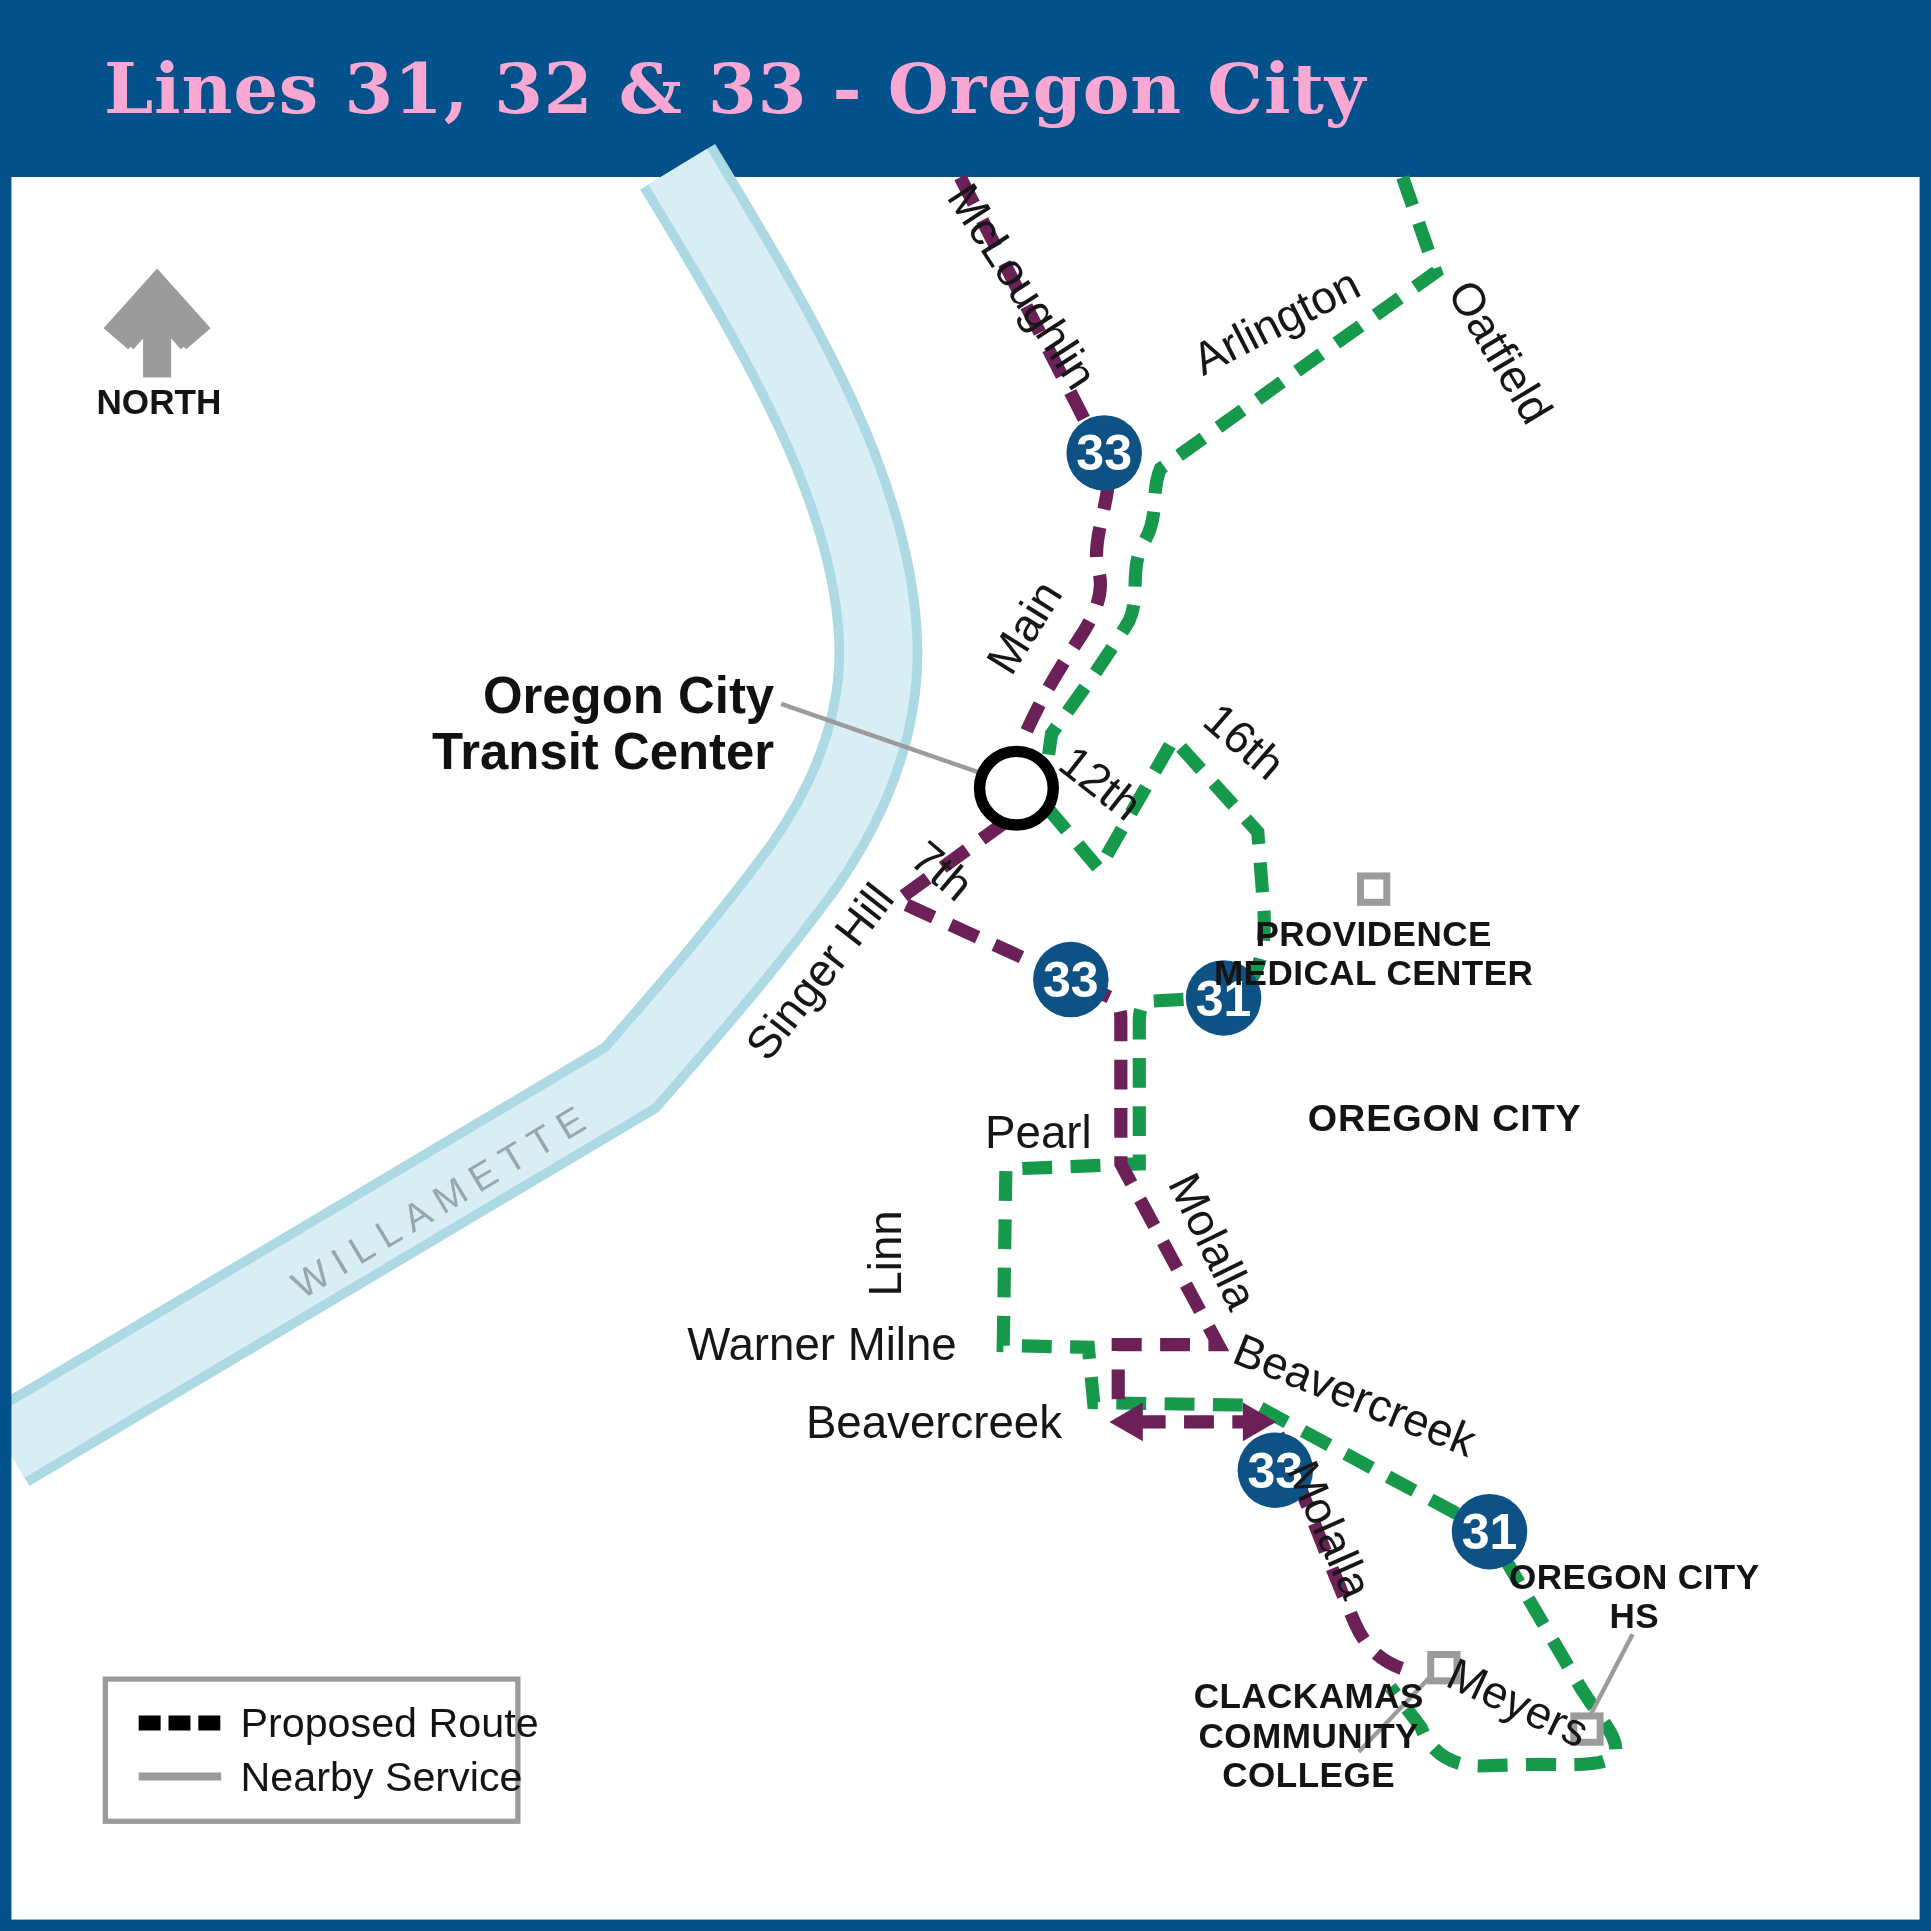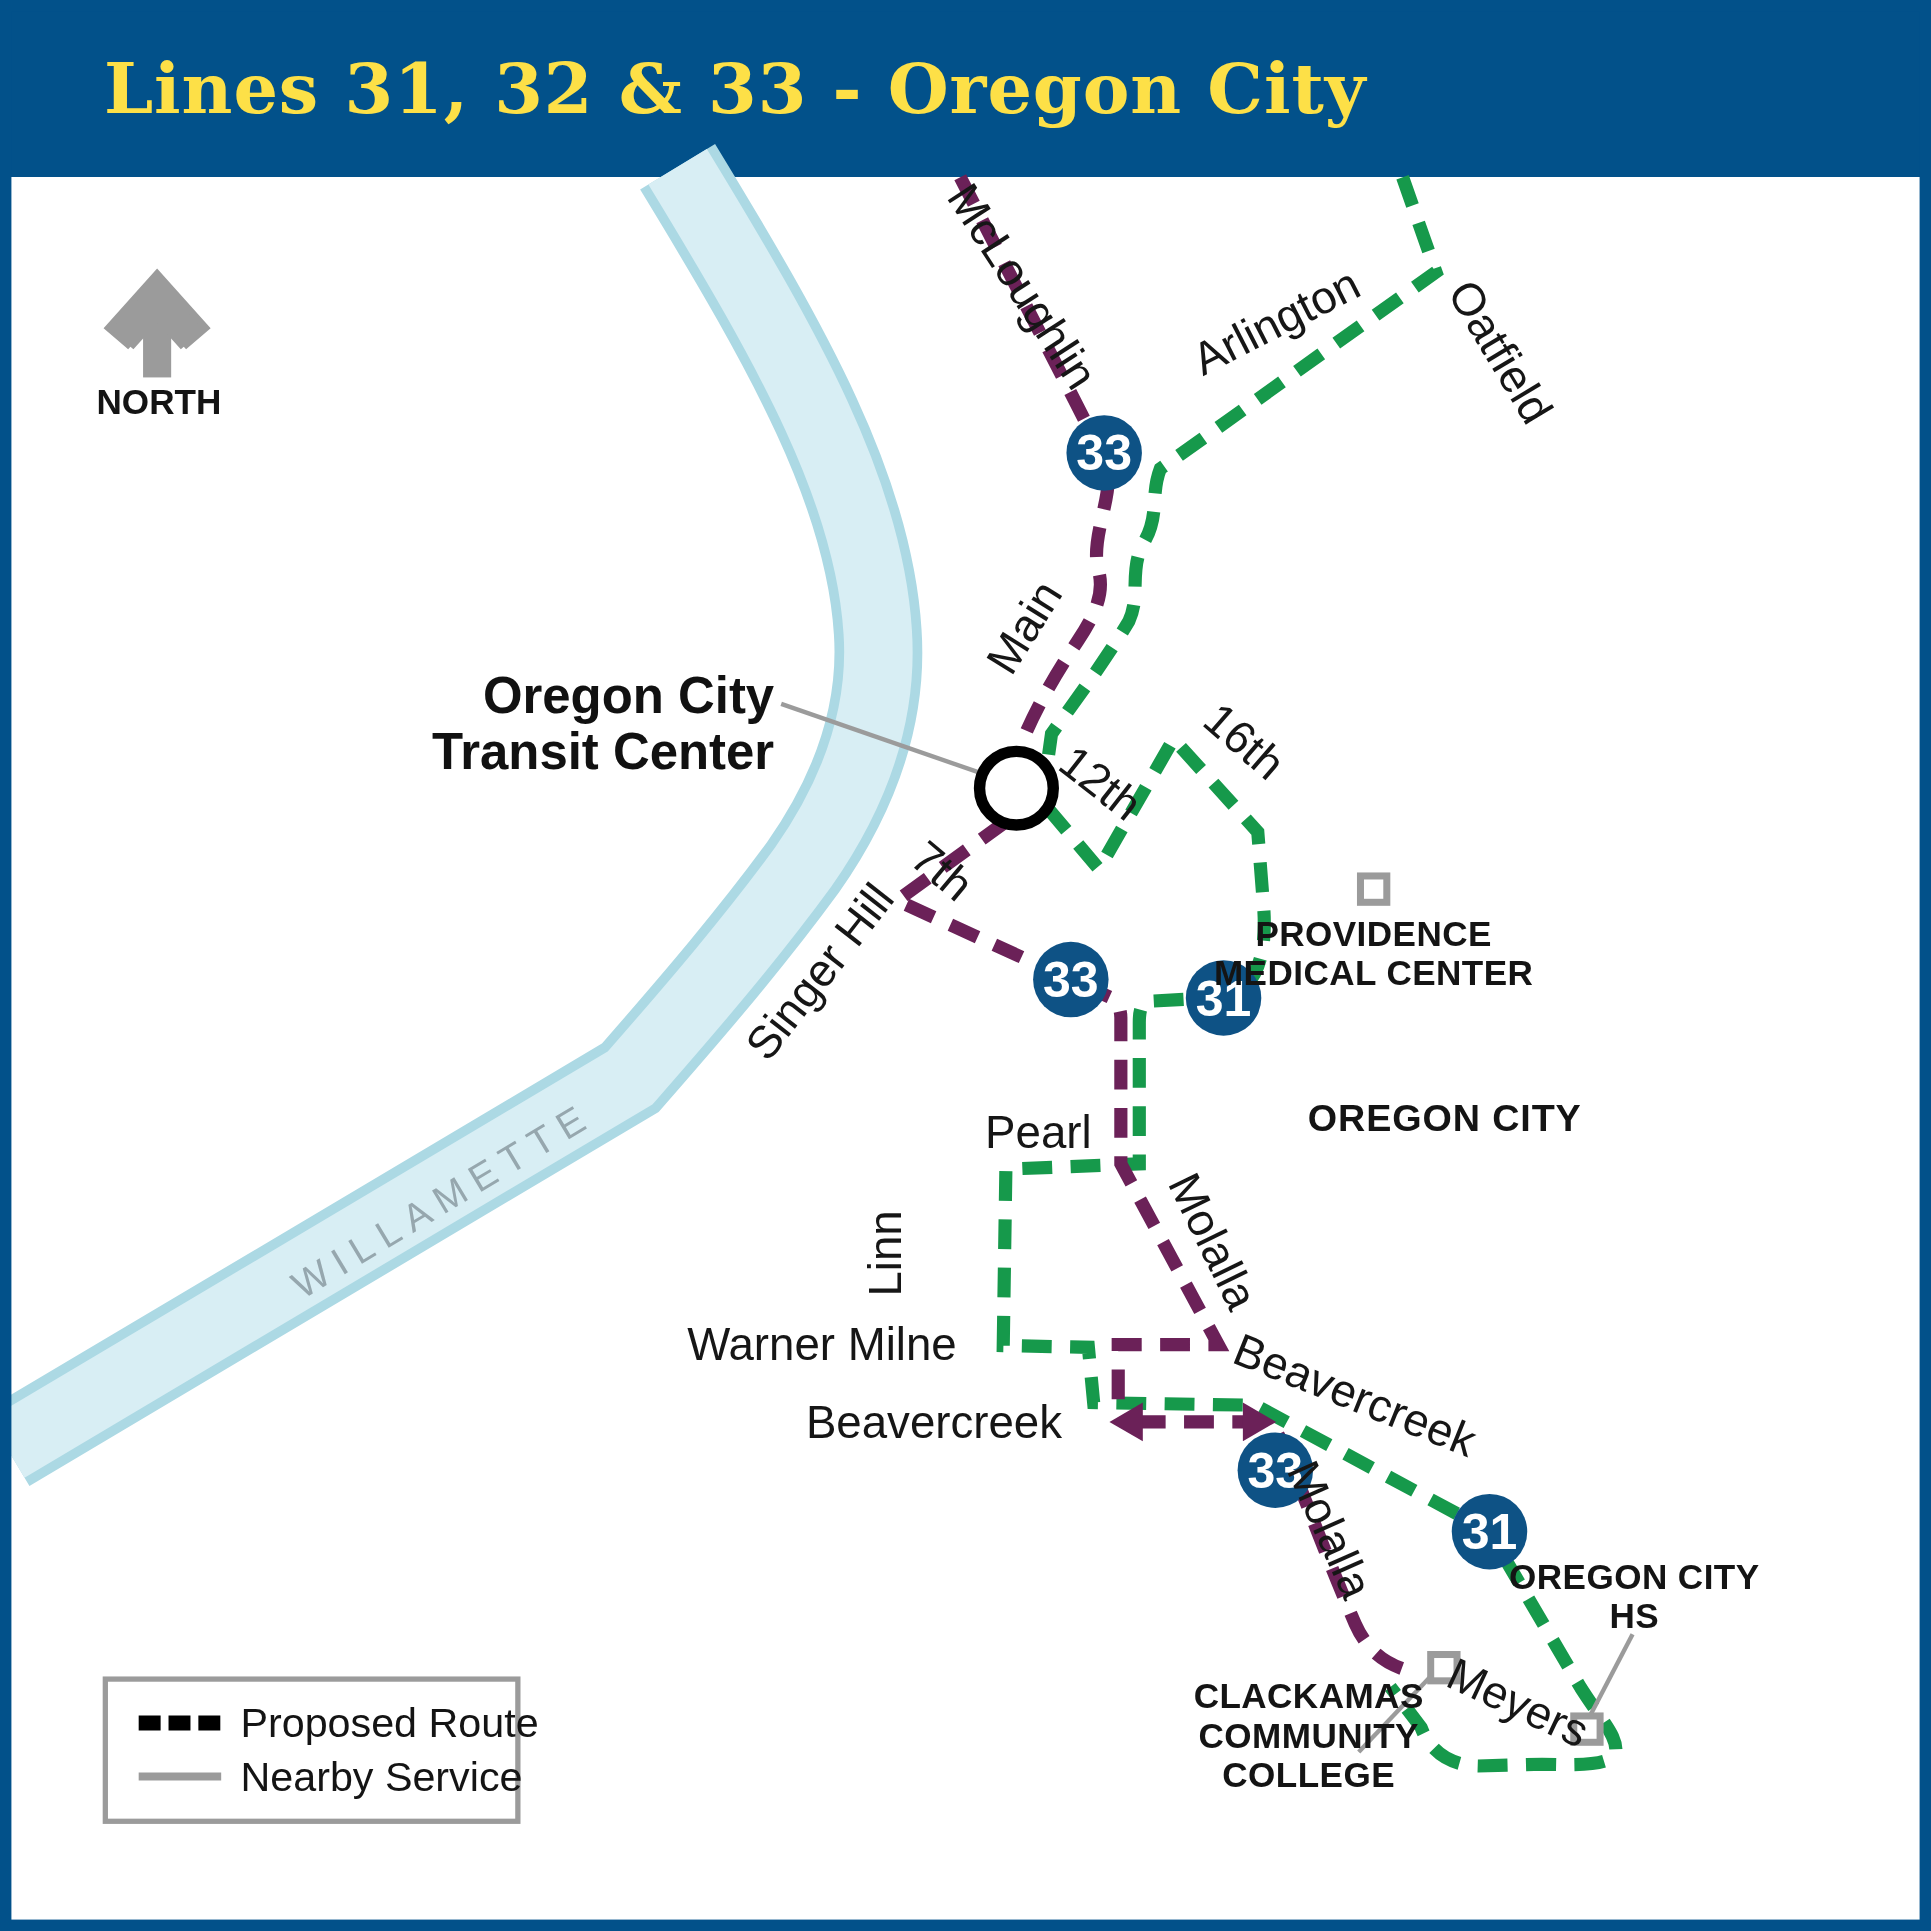--- a/index.html
+++ b/index.html
@@ -1,18 +1,18 @@
 <!DOCTYPE html>
 <html style="font-size:14px"><head>
 <meta charset="utf-8">
 <style>
   html,body{margin:0;padding:0;background:#fff;}
   #page{width:1931px;height:1931px;position:relative;font-family:"Liberation Sans",sans-serif;}
   #hdr{position:absolute;left:0;top:0;width:1931px;height:177px;background:#02518A;display:flex;align-items:center;}
-  #hdr h1{color:#fde047;font-family:"DejaVu Serif","Liberation Serif",serif;font-weight:bold;font-size:70px;margin:0 0 0 104px;letter-spacing:0.9px;}
+  #hdr h1{color:#f9a8d4;font-family:"DejaVu Serif","Liberation Serif",serif;font-weight:bold;font-size:70px;margin:0 0 0 104px;letter-spacing:0.9px;}
   svg{position:absolute;left:0;top:0;}
   .st{font-size:52px;fill:#161616;}
   .stb{font-size:58px;font-weight:bold;fill:#111;}
   .caps{font-size:40px;fill:#141414;font-weight:600;letter-spacing:0.5px;}
   .city{font-size:43px;fill:#141414;font-weight:600;letter-spacing:1px;}
   .north{font-size:40px;fill:#141414;font-weight:600;}
   .will{font-size:44px;fill:#96A7AE;letter-spacing:11px;}
   .leg{font-size:47px;fill:#141414;}
   .badge-num{font-size:57px;font-weight:bold;fill:#fff;text-anchor:middle;}
   .rt{fill:none;stroke-width:15;stroke-dasharray:34 21;stroke-linecap:butt;stroke-linejoin:miter;}

